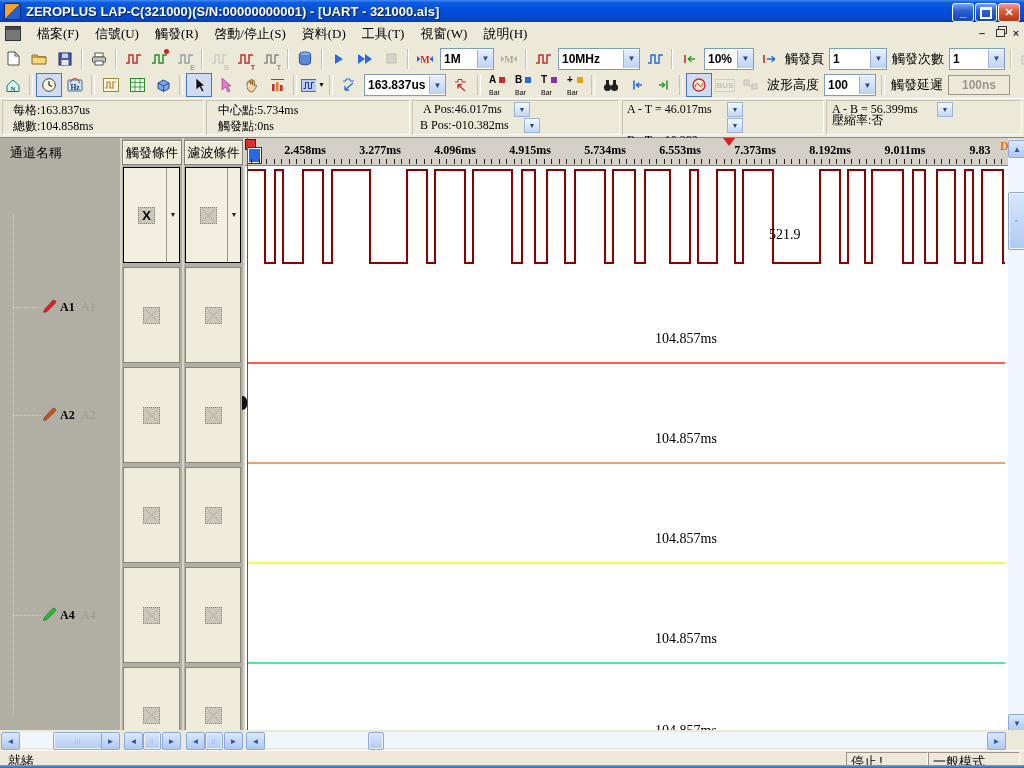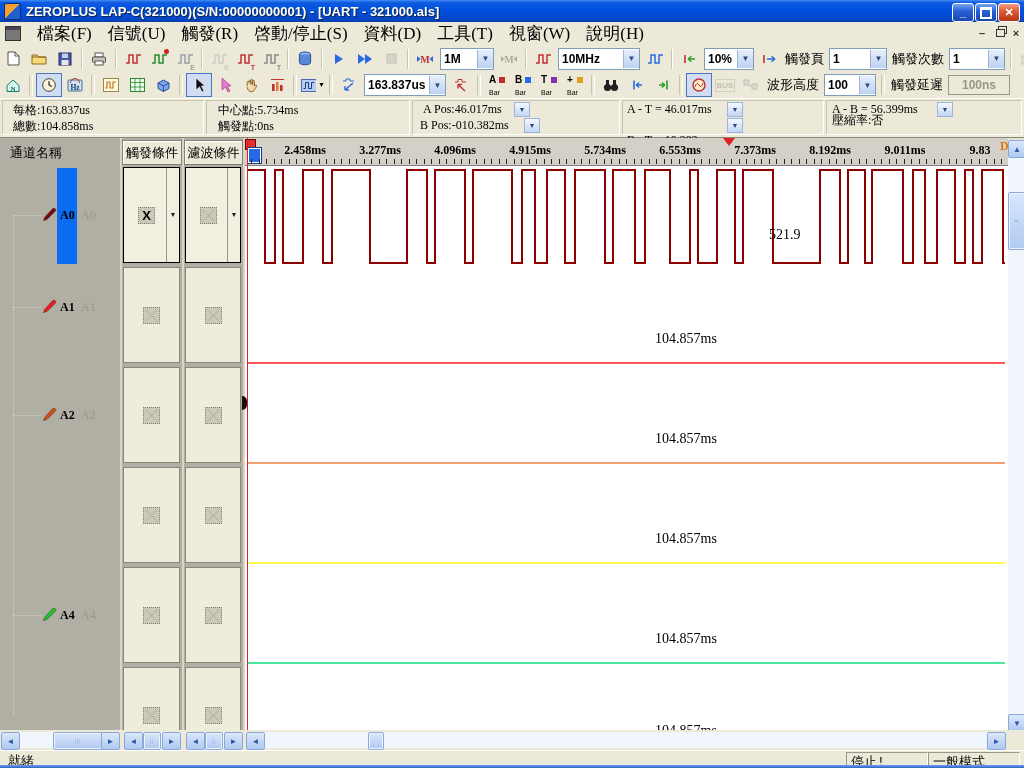--- a/index.html
+++ b/index.html
@@ -18,21 +18,21 @@
     display:flex;align-items:center;justify-content:center;line-height:1;}
   .wbtn.min{left:952px;background:linear-gradient(180deg,#7aa4f0,#2a61d8 40%,#1747b0);}
   .wbtn.max{left:975px;background:linear-gradient(180deg,#7aa4f0,#2a61d8 40%,#1747b0);}
   .wbtn.cls{left:998px;background:linear-gradient(180deg,#f0a088,#dd5e38 40%,#b83313);}
   .maxglyph{width:8px;height:7px;border:2px solid #fff;border-top-width:3px;}
   
   .menubar{position:absolute;left:0;top:22px;width:1024px;height:23px;background:#ece9d8;
     border-bottom:1px solid #d4d0c0;display:flex;align-items:center;}
   .mdi-ico{width:14px;height:13px;margin:0 8px 0 5px;background:#777;border:1px solid #333;
     box-shadow:inset 0 3px 0 #445;}
-  .menu-item{padding:15px 8px;font-size:17px;white-space:nowrap;}
+  .menu-item{padding:15px 8px;font-size:13px;white-space:nowrap;}
   .mdi-ctl{position:absolute;top:4px;width:16px;height:14px;color:#333;display:flex;align-items:center;
     justify-content:center;font:bold 11px "Liberation Sans",sans-serif;}
   .mdisq{width:7px;height:6px;border:1px solid #333;box-shadow:2px -3px 0 -1px #ece9d8,2px -3px 0 0 #333;}
   
   .toolbar{position:absolute;left:0;width:1024px;background:#ece9d8;display:flex;align-items:center;
     border-bottom:1px solid #ddd9c8;}
   #toolbar1{top:45px;height:27px;}
   #toolbar2{top:72px;height:26px;}
   .tsep{width:2px;height:20px;margin:0 3px;border-left:1px solid #c8c4b0;border-right:1px solid #fff;}
   .tbtn{width:24px;height:22px;display:flex;align-items:center;justify-content:center;position:relative;
@@ -495,29 +495,20 @@
     <span class="itxt" style="left:832px;top:3px;">A - B = 56.399ms</span>
     <span class="itxt" style="left:832px;top:13px;">壓縮率:否</span>
     <div class="idrop" style="left:937px;top:3px;">▼</div>
   </div>
 
   <div class="main">
     <div class="col" id="col-names" style="left:0;width:120px;">
       <span class="hdrtxt">通道名稱</span>
       <div class="treev"></div>
       <div class="rows" id="rows-names">
-          <div class="chrow" style="top: 0px;">
-            <div class="treeh" style="top:50px;"></div>
-            <div class="selbar"></div>
-            <span class="penwrap" style="top:42px;"><svg width="15" height="15" viewBox="0 0 15 15">
-                <path d="M1.5 13.5 L5 12.5 L13 4.5 C14 3.5 14 2.2 13 1.6 C12 1 10.8 1.3 10 2.2 L2.5 10.5 Z" fill="#7a0808" stroke="#333" stroke-width="0.5"></path>
-              </svg></span>
-            <span class="chname" style="top:43px;">A0</span>
-            <span class="chname2" style="top:43px;">A0</span>
-          </div>
           <div class="chrow" style="top: 92px;">
             <div class="treeh" style="top:50px;"></div>
             <span class="penwrap" style="top:42px;"><svg width="15" height="15" viewBox="0 0 15 15">
                 <path d="M1.5 13.5 L5 12.5 L13 4.5 C14 3.5 14 2.2 13 1.6 C12 1 10.8 1.3 10 2.2 L2.5 10.5 Z" fill="#f01818" stroke="#333" stroke-width="0.5"></path>
               </svg></span>
             <span class="chname" style="top:43px;">A1</span>
             <span class="chname2" style="top:43px;">A1</span>
           </div>
           <div class="chrow" style="top: 200px;">
             <div class="treeh" style="top:50px;"></div>

